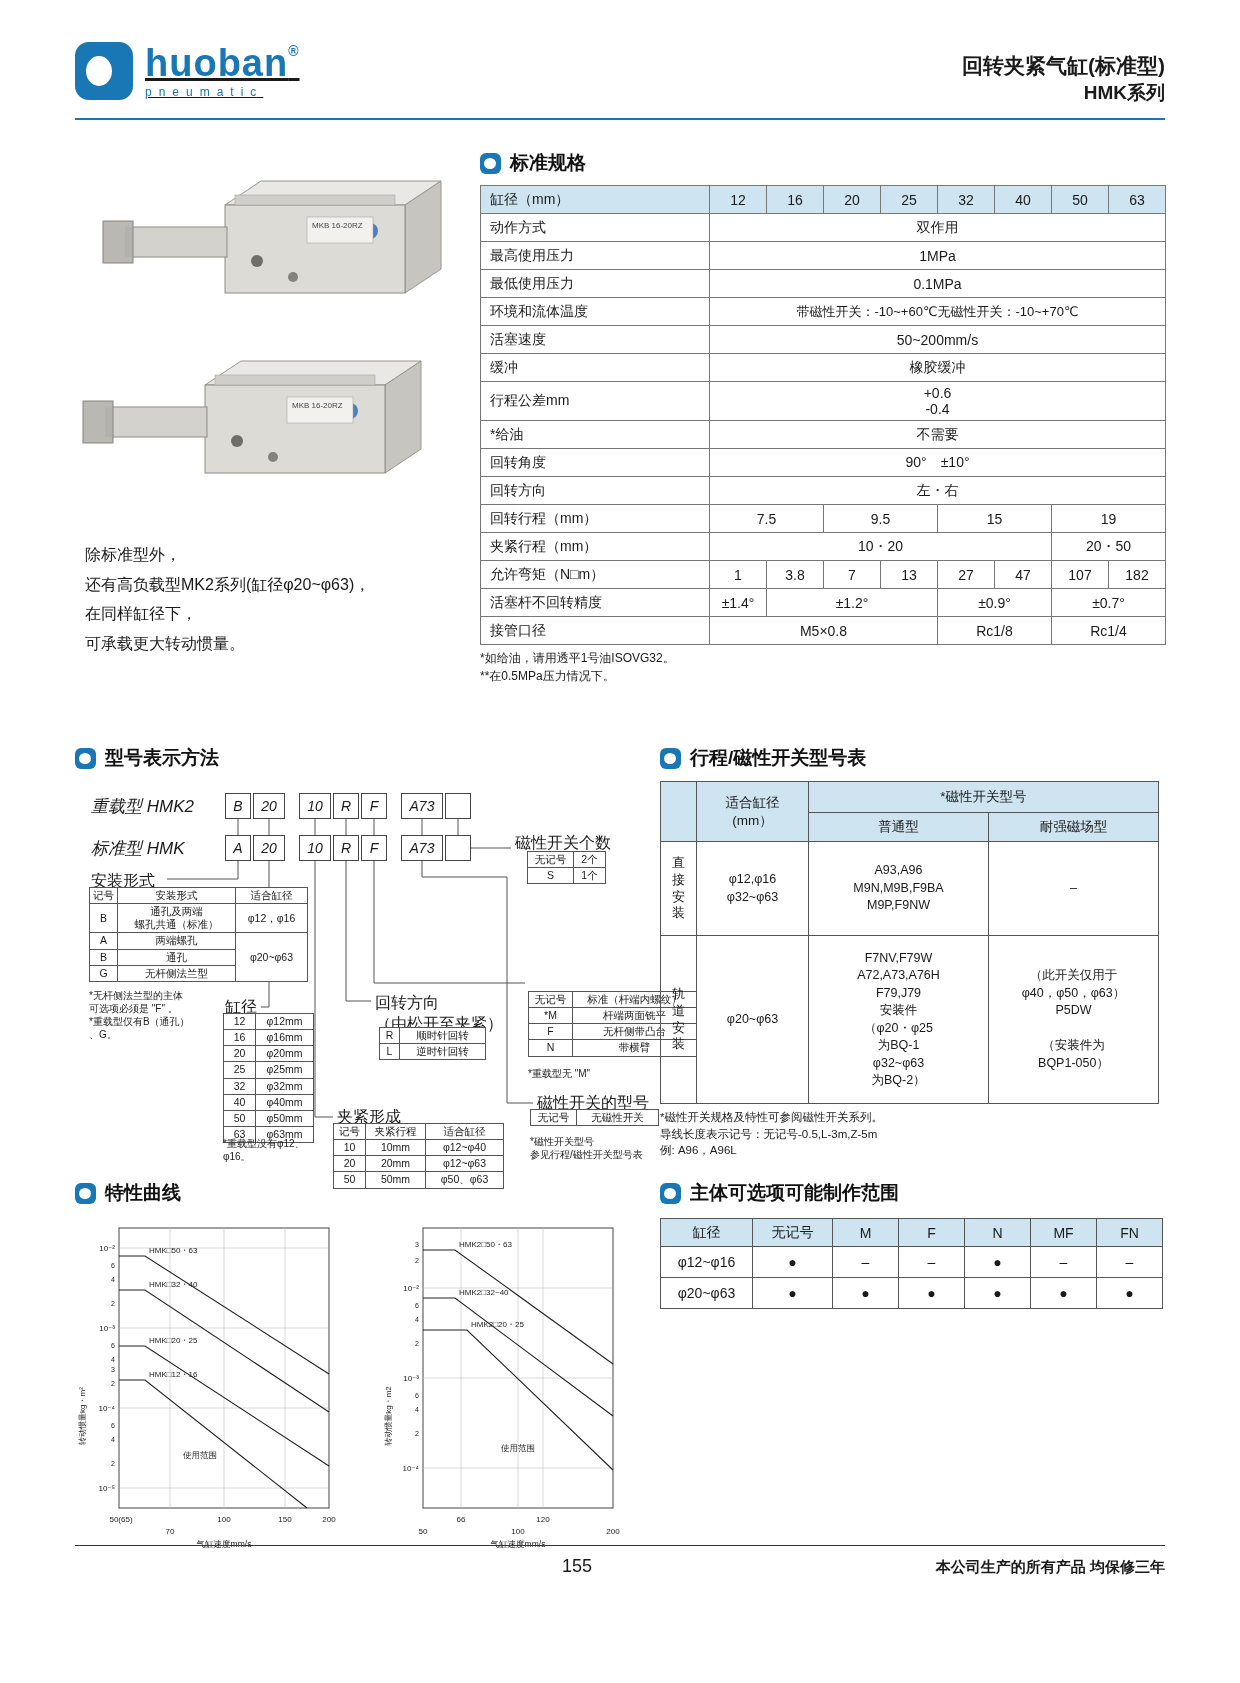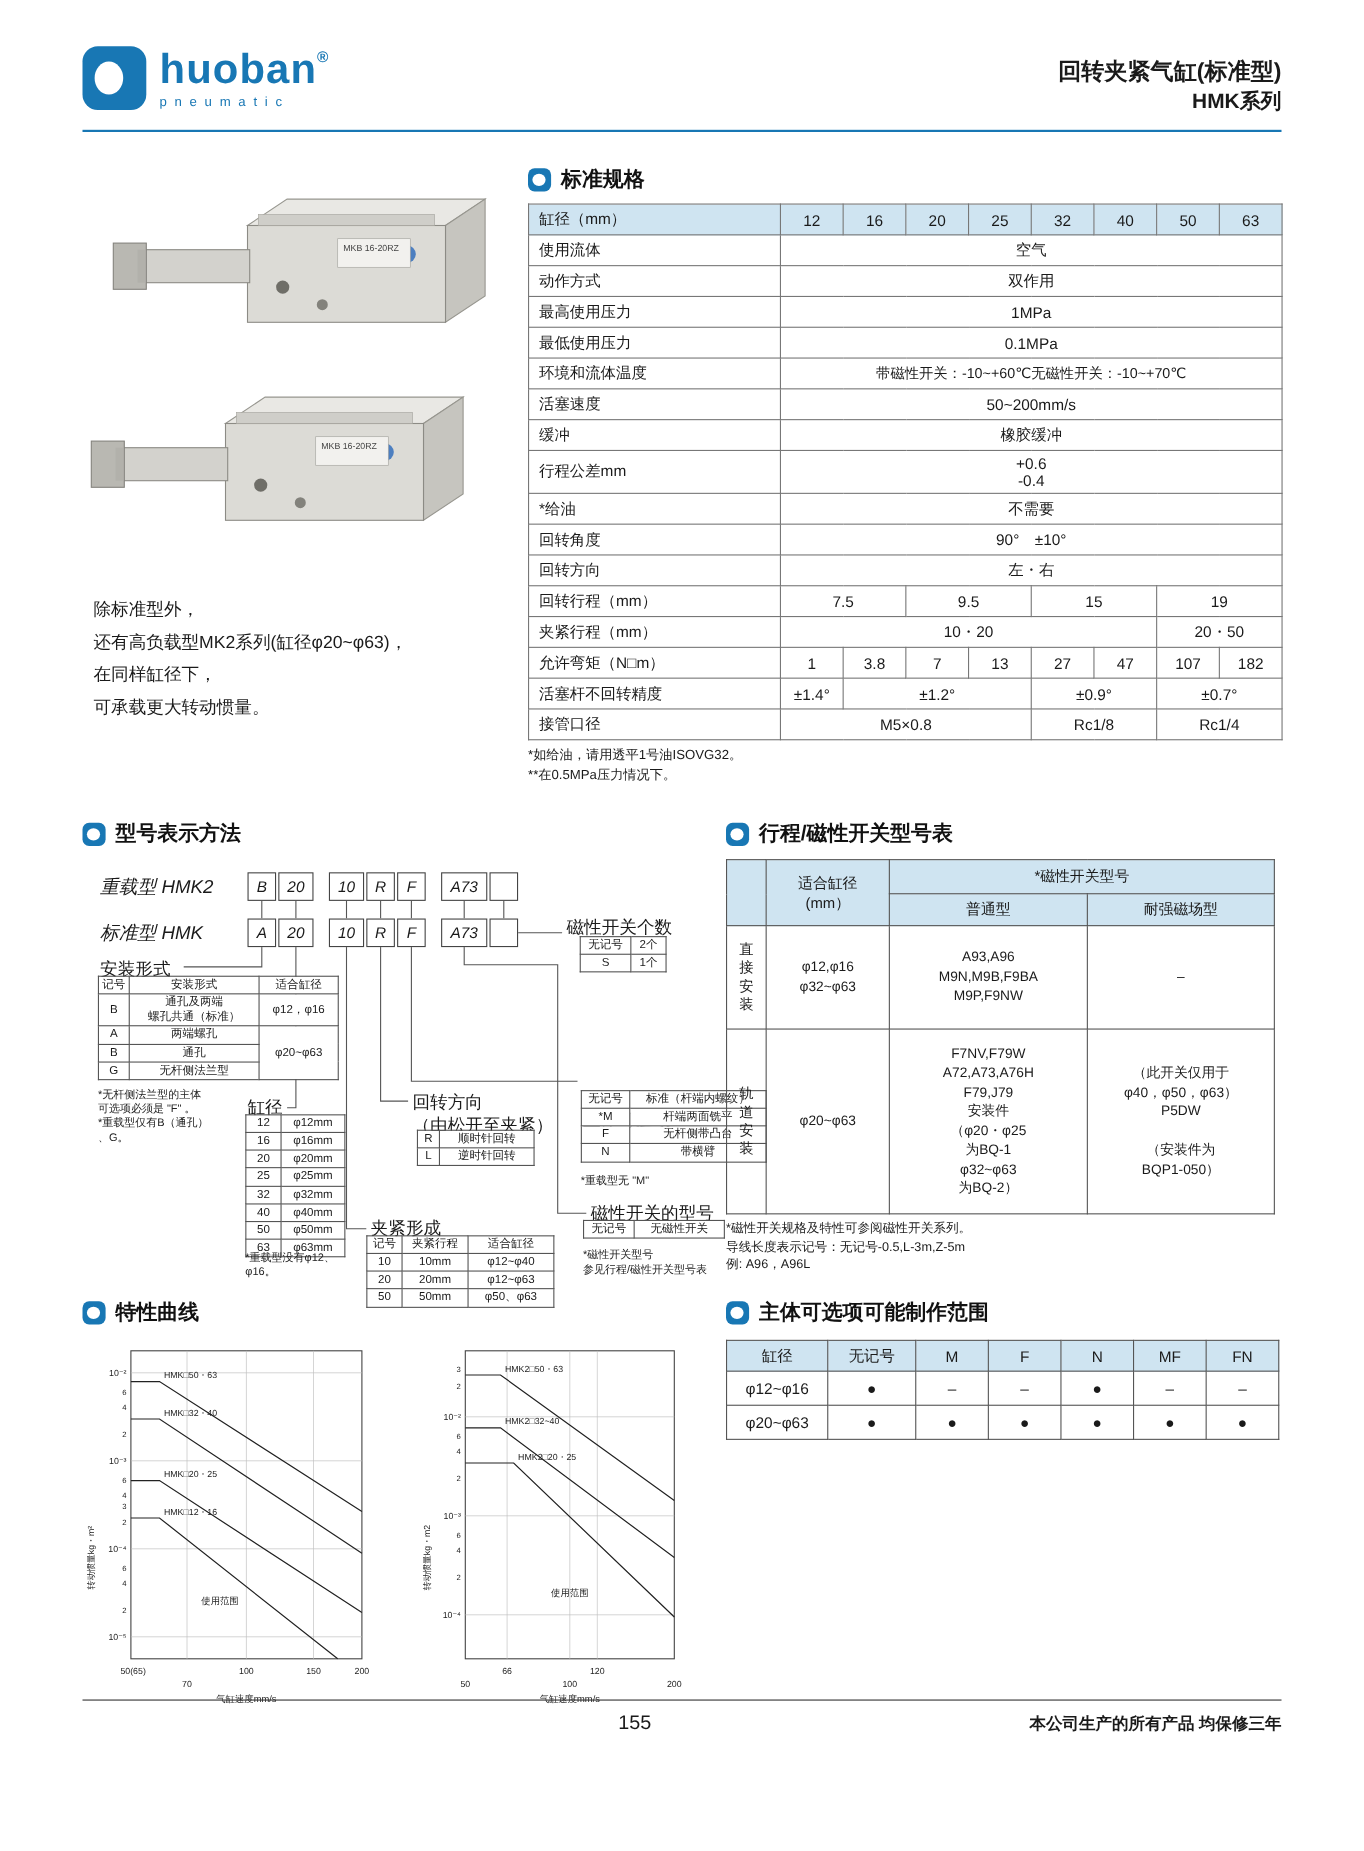--- a/index.html
+++ b/index.html
@@ -5,21 +5,21 @@
   html,body{margin:0;padding:0;background:#e8e8e8;}
   .page{position:relative;width:1240px;height:1683px;background:#ffffff;margin:0 auto;
         font-family:"Liberation Sans","DejaVu Sans",sans-serif;color:#1a1a1a;overflow:hidden;}
   .abs{position:absolute;}
   .pre{white-space:pre-line;}
   
   .sec{display:flex;align-items:center;gap:9px;font-weight:bold;font-size:19px;color:#111;}
   .sec-icon{width:21px;height:21px;background:#1877b4;border-radius:6px;position:relative;flex:0 0 auto;}
   .sec-icon::after{content:"";position:absolute;left:4px;top:5px;width:12px;height:11px;background:#fff;border-radius:50%;}
   
-  .logo-wrap{display:flex;align-items:center;gap:12px;}
+  .logo-wrap{display:flex;align-items:center;gap:12px;text-decoration:underline;}
   .logo-mark{width:58px;height:58px;background:#1877b4;border-radius:14px;position:relative;}
   .logo-mark::after{content:"";position:absolute;left:11px;top:14px;width:26px;height:30px;background:#fff;border-radius:50%;}
   .logo-name{color:#1877b4;font-size:38px;font-weight:bold;letter-spacing:1px;line-height:1;}
   .logo-reg{font-size:14px;vertical-align:top;}
   .logo-sub{color:#1877b4;font-size:12px;letter-spacing:7px;margin-top:3px;}
   .doc-title{text-align:right;line-height:1.35;}
   .doc-title .t1{font-size:21px;font-weight:bold;}
   .doc-title .t2{font-size:19px;font-weight:bold;}
   .blue-rule{height:2px;background:#1877b4;}
   
@@ -128,24 +128,20 @@
         <td class="lbl">缸径（mm）</td>
         <td>12</td>
         <td>16</td>
         <td>20</td>
         <td>25</td>
         <td>32</td>
         <td>40</td>
         <td>50</td>
         <td>63</td>
       </tr>
-      <tr>
-            <td class="lbl">使用流体</td>
-            <td colspan="8">空气</td>
-          </tr>
       <tr>
             <td class="lbl">动作方式</td>
             <td colspan="8">双作用</td>
           </tr>
       <tr>
             <td class="lbl">最高使用压力</td>
             <td colspan="8">1MPa</td>
           </tr>
       <tr>
             <td class="lbl">最低使用压力</td>

